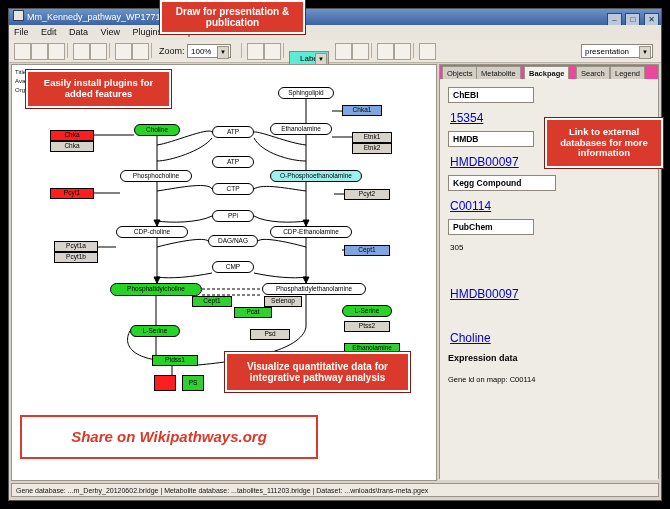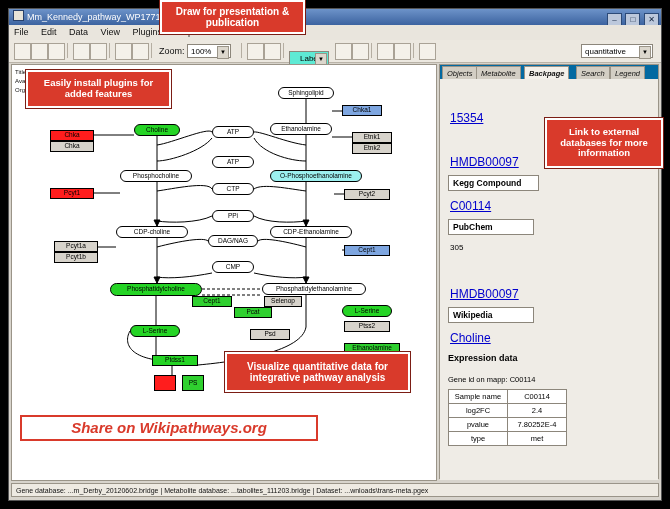--- a/index.html
+++ b/index.html
@@ -38,42 +38,42 @@
   .gene{background:#d7d3cb;}
   .gene.green{background:#25d425;}
   .gene.red{background:#ff1d1d;}
   .gene.lblue{background:#7ea6e0;}
   .gene.grn2{background:#2fd02f;}
 
   svg.wires{position:absolute;left:0;top:0;width:424px;height:415px;}
 
   
   .rpanel{position:absolute;left:430px;top:55px;width:220px;height:415px;background:#e7e3db;border:1px solid #9a9488;box-sizing:border-box;}
-  .rtabs{position:absolute;left:0;top:0;width:100%;height:14px;background:#0369a1;border-bottom:1px solid #9a9488;font-size:7.5px;font-style:italic;}
+  .rtabs{position:absolute;left:0;top:0;width:100%;height:14px;background:#ec4899;border-bottom:1px solid #9a9488;font-size:7.5px;}
   .rtabs .tab{position:absolute;top:1px;height:13px;line-height:13px;padding:0 4px;border:1px solid #9a9488;border-bottom:none;background:#d3cec4;color:#111;}
   .rtabs .tab.active{background:#f3f0ea;font-weight:bold;}
   .rbody{position:absolute;left:0;top:14px;width:100%;height:401px;background:#efece6;overflow:hidden;}
   .sect{position:absolute;left:8px;width:86px;height:16px;background:#fff;border:1px solid #8c867b;font-size:8.5px;font-weight:bold;line-height:15px;padding-left:4px;box-sizing:border-box;color:#000;}
   .link{position:absolute;left:10px;font-size:12px;color:#0000cc;text-decoration:underline;}
   .plain{position:absolute;left:10px;font-size:8px;color:#000;}
   .exphdr{position:absolute;left:8px;font-size:9px;font-weight:bold;color:#000;}
   .genetxt{position:absolute;left:8px;font-size:7.5px;color:#000;}
   table.datatab{position:absolute;left:8px;border-collapse:collapse;font-size:7.5px;}
   table.datatab td{border:1px solid #8c867b;background:#fff;height:13px;padding:0 3px;color:#000;text-align:center;width:52px;}
 
   
   .statusbar{position:absolute;left:2px;bottom:3px;width:648px;height:14px;background:#eeeae2;border:1px solid #9a9488;font-size:7px;color:#111;line-height:13px;padding-left:4px;box-sizing:border-box;}
 
   
   .callout{position:absolute;background:#d93a2b;color:#fff;border:2px solid #fff;box-shadow:0 0 0 1px #7b1d14;font-weight:bold;text-align:center;box-sizing:border-box;display:flex;align-items:center;justify-content:center;padding:3px 6px;line-height:1.15;}
   .callout.c1{left:160px;top:0px;width:145px;height:34px;font-size:10px;}
   .callout.c2{left:26px;top:70px;width:145px;height:38px;font-size:9.5px;}
   .callout.c3{left:545px;top:118px;width:118px;height:50px;font-size:9.5px;}
   .callout.c4{left:225px;top:352px;width:185px;height:40px;font-size:10px;}
-  .callout.c5{left:20px;top:415px;width:298px;height:26px;background:#fff;border:2px solid #d93a2b;box-shadow:none;color:#d93a2b;font-size:15px;font-style:italic;font-weight:bold;}
+  .callout.c5{left:20px;top:415px;width:298px;height:44px;background:#fff;border:2px solid #d93a2b;box-shadow:none;color:#d93a2b;font-size:15px;font-style:italic;font-weight:bold;}
 </style>
 </head>
 <body>
 
 <div id="app">
 
   <div class="titlebar">
     <span class="tb-ico"></span><span>Mm_Kennedy_pathway_WP1771_45176.gpml</span>
     <span class="winbtns">
       <span>–</span>
@@ -116,21 +116,21 @@
       <span class="combo-arrow">▼</span>
     </div>
     <div class="tbtn" style="left:326px"></div>
     <div class="tbtn" style="left:343px"></div>
     <div class="tsep" style="left:362px"></div>
     <div class="tbtn" style="left:368px"></div>
     <div class="tbtn" style="left:385px"></div>
     <div class="tsep" style="left:404px"></div>
     <div class="tbtn" style="left:410px"></div>
     <div class="vizbox">
-      <span>quantitative</span>
+      <span>presentation</span>
       <span class="combo-arrow">▼</span>
     </div>
   </div>
 
   <div class="canvas">
     <div class="metaline" style="top:4px">Title:</div>
     <div class="metaline" style="top:13px">Availa</div>
     <div class="metaline" style="top:22px">Organi</div>
 
     <svg class="wires">
@@ -227,58 +227,39 @@
   <div class="rpanel">
     <div class="rtabs">
       <div class="tab" style="left:2px;">Objects</div>
       <div class="tab" style="left:36px;">Metabolite</div>
       <div class="tab active" style="left:84px;">Backpage</div>
       <div class="tab" style="left:136px;">Search</div>
       <div class="tab" style="left:170px;">Legend</div>
     </div>
 
     <div class="rbody">
+      <div class="sect" style="top:8px">ChEBI</div>
       <div class="link" style="top:32px">15354</div>
 
+      <div class="sect" style="top:52px">HMDB</div>
       <div class="link" style="top:76px">HMDB00097</div>
 
-      <div class="sect" style="top:96px;width:91px">Kegg Compound</div>
+      <div class="sect" style="top:96px;width:108px">Kegg Compound</div>
       <div class="link" style="top:120px">C00114</div>
 
       <div class="sect" style="top:140px">PubChem</div>
       <div class="plain" style="top:164px">305</div>
 
       <div class="link" style="top:208px">HMDB00097</div>
 
-      <div class="sect" style="top:228px">Wikipedia</div>
       <div class="link" style="top:252px">Choline</div>
 
       <div class="exphdr" style="top:274px">Expression data</div>
       <div class="genetxt" style="top:296px">Gene id on mapp: C00114</div>
 
-      <table class="datatab" style="top:310px">
-        <tbody>
-            <tr>
-          <td>Sample name</td>
-          <td>C00114</td>
-        </tr>
-        <tr>
-          <td>log2FC</td>
-          <td>2.4</td>
-        </tr>
-        <tr>
-          <td>pvalue</td>
-          <td>7.80252E-4</td>
-        </tr>
-        <tr>
-          <td>type</td>
-          <td>met</td>
-        </tr>
-      </tbody>
-        </table>
     </div>
   </div>
 
   <div class="statusbar">Gene database: ...m_Derby_20120602.bridge | Metabolite database: ...tabolites_111203.bridge | Dataset: ...wnloads\trans-meta.pgex</div>
 </div>
 
 <div class="callout c1">Draw for presentation &amp; publication</div>
 <div class="callout c2">Easily install plugins for added features</div>
 <div class="callout c3">Link  to external databases  for more information</div>
 <div class="callout c4">Visualize quantitative data  for integrative pathway analysis</div>

